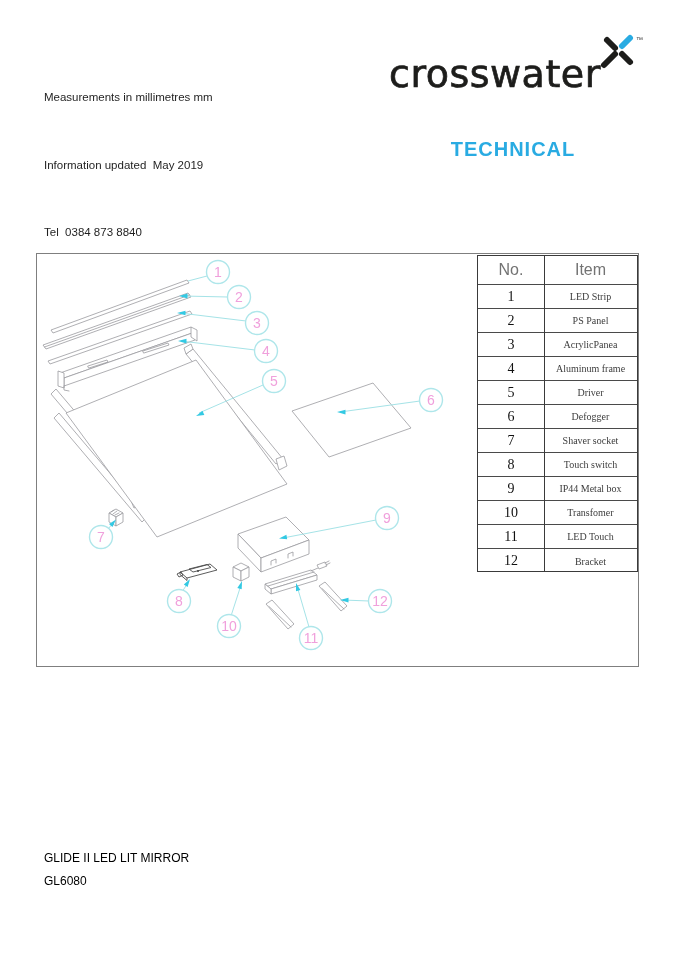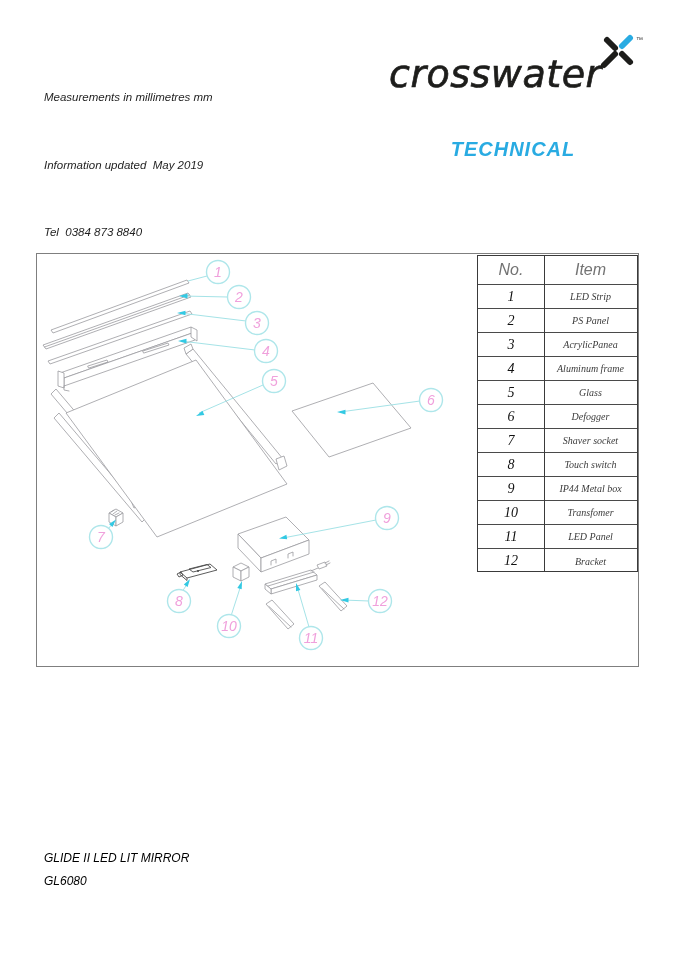--- a/index.html
+++ b/index.html
@@ -1,17 +1,17 @@
 <!DOCTYPE html>
 <html><head>
 <meta charset="utf-8">
 <style>
   html,body{margin:0;padding:0;background:#e8e8e8;}
   .page{position:relative;width:679px;height:960px;background:#ffffff;
-        font-family:"Liberation Sans",sans-serif;overflow:hidden;font-style:italic;}
+        font-family:"Liberation Sans",sans-serif;overflow:hidden;}
   
   .info{position:absolute;left:44px;top:41px;font-size:11.5px;color:#1f1f1f;
         line-height:22.5px;white-space:pre-wrap;}
   
   .logo{position:absolute;left:389px;top:52px;font-family:"DejaVu Sans",sans-serif;
         font-size:38px;color:#1d1d1b;letter-spacing:0.5px;-webkit-text-stroke:0.7px #1d1d1b;}
   .xmark{position:absolute;left:599px;top:34px;}
   .tm{position:absolute;left:636px;top:36px;font-size:7px;color:#3a3a3a;letter-spacing:0;}
   .tagline{position:absolute;left:388px;top:110px;width:250px;text-align:center;
         font-size:20px;font-weight:bold;color:#29abe2;letter-spacing:1px;margin-top:28px;}
@@ -256,21 +256,21 @@
     <div class="trow tbody-row">
       <div class="cell-no">3</div>
       <div class="cell-item">AcrylicPanea</div>
     </div>
     <div class="trow tbody-row">
       <div class="cell-no">4</div>
       <div class="cell-item">Aluminum frame</div>
     </div>
     <div class="trow tbody-row">
       <div class="cell-no">5</div>
-      <div class="cell-item">Glass</div>
+      <div class="cell-item">Driver</div>
     </div>
     <div class="trow tbody-row">
       <div class="cell-no">6</div>
       <div class="cell-item">Defogger</div>
     </div>
     <div class="trow tbody-row">
       <div class="cell-no">7</div>
       <div class="cell-item">Shaver socket</div>
     </div>
     <div class="trow tbody-row">
@@ -280,21 +280,21 @@
     <div class="trow tbody-row">
       <div class="cell-no">9</div>
       <div class="cell-item">IP44 Metal box</div>
     </div>
     <div class="trow tbody-row">
       <div class="cell-no">10</div>
       <div class="cell-item">Transfomer</div>
     </div>
     <div class="trow tbody-row">
       <div class="cell-no">11</div>
-      <div class="cell-item">LED Panel</div>
+      <div class="cell-item">LED Touch</div>
     </div>
     <div class="trow tbody-row">
       <div class="cell-no">12</div>
       <div class="cell-item">Bracket</div>
     </div>
   </div>
 
   <div class="footer">
     <div>GLIDE II LED LIT MIRROR</div>
     <div>GL6080</div>

